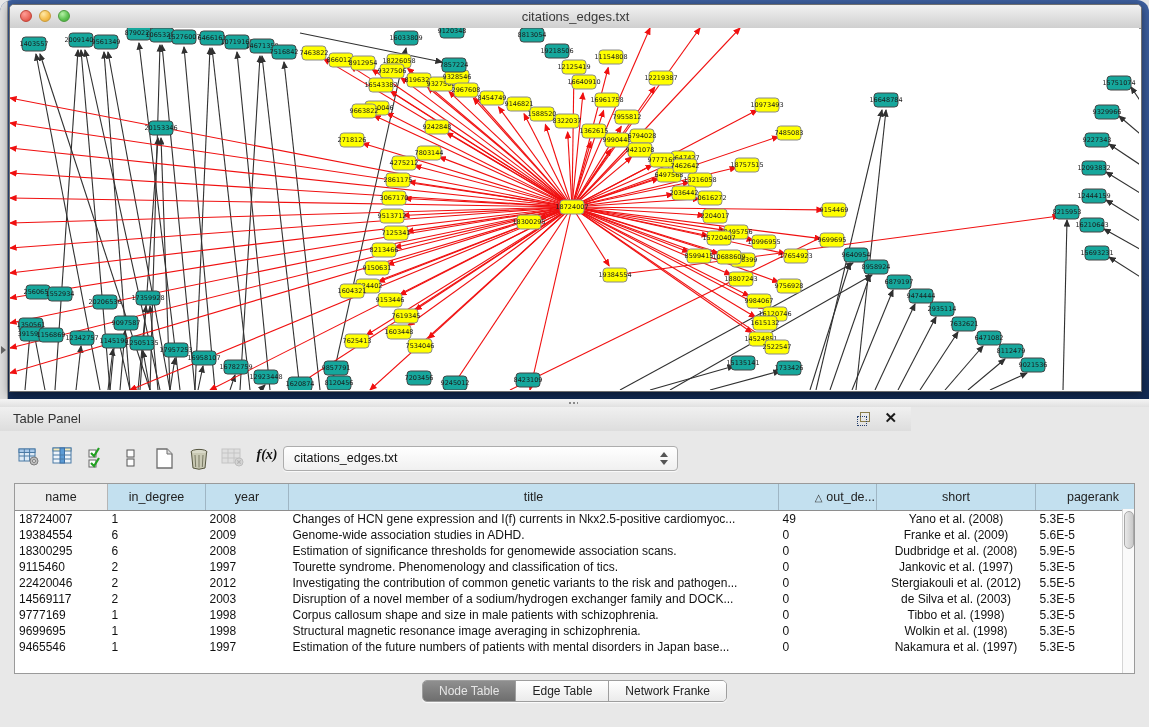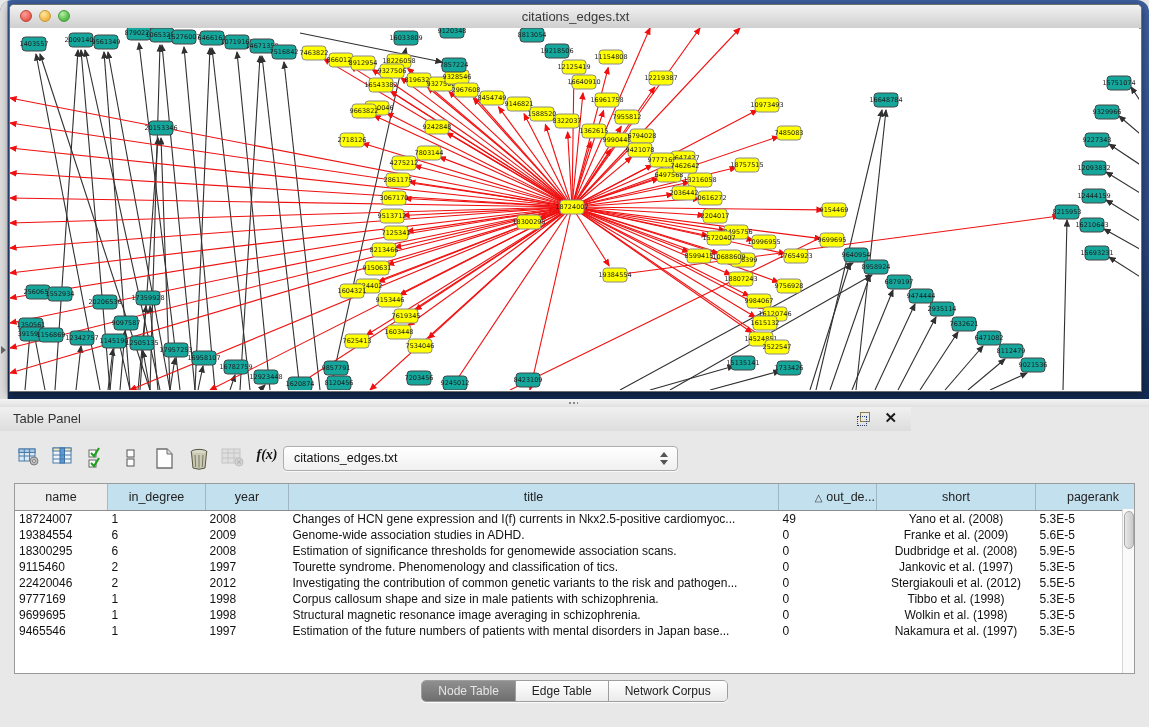--- a/index.html
+++ b/index.html
@@ -922,20 +922,29 @@
             <tr>
               <td>22420046</td>
               <td>2</td>
               <td>2012</td>
               <td>Investigating the contribution of common genetic variants to the risk and pathogen...</td>
               <td>0</td>
               <td class="al-center">Stergiakouli et al. (2012)</td>
               <td>5.5E-5</td>
             </tr>
             <tr>
+              <td>14569117</td>
+              <td>2</td>
+              <td>2003</td>
+              <td>Disruption of a novel member of a sodium/hydrogen exchanger family and DOCK...</td>
+              <td>0</td>
+              <td class="al-center">de Silva et al. (2003)</td>
+              <td>5.3E-5</td>
+            </tr>
+            <tr>
               <td>9777169</td>
               <td>1</td>
               <td>1998</td>
               <td>Corpus callosum shape and size in male patients with schizophrenia.</td>
               <td>0</td>
               <td class="al-center">Tibbo et al. (1998)</td>
               <td>5.3E-5</td>
             </tr>
             <tr>
               <td>9699695</td>
@@ -959,21 +968,21 @@
       </table>
       <div class="vscroll">
         <div class="thumb"></div>
       </div>
     </div>
 
     <div class="tabs">
       <span class="seg" id="seg">
           <button class="active">Node Table</button>
           <button>Edge Table</button>
-          <button>Network Corpus</button>
+          <button>Network Franke</button>
         </span>
     </div>
   </div>
 
   <div class="statusbar">
     <span class="mem-label">Memory: OK</span>
     <span class="mem-dot"></span>
     <span class="status-sep"></span>
   </div>
 </div>

